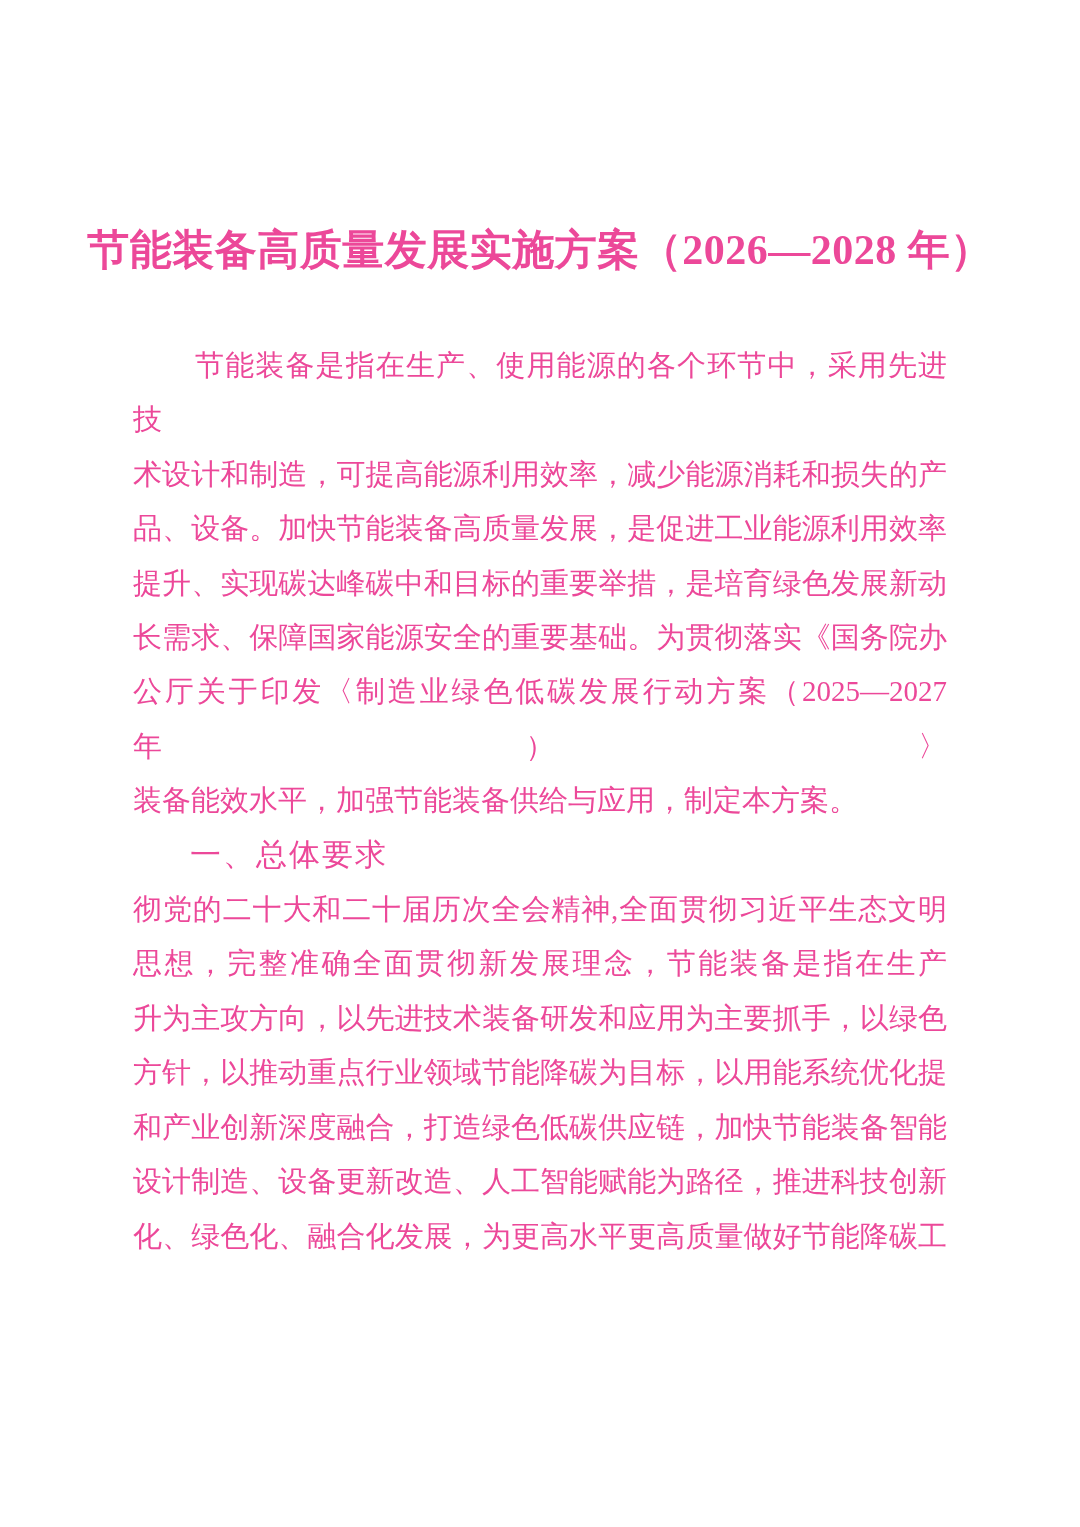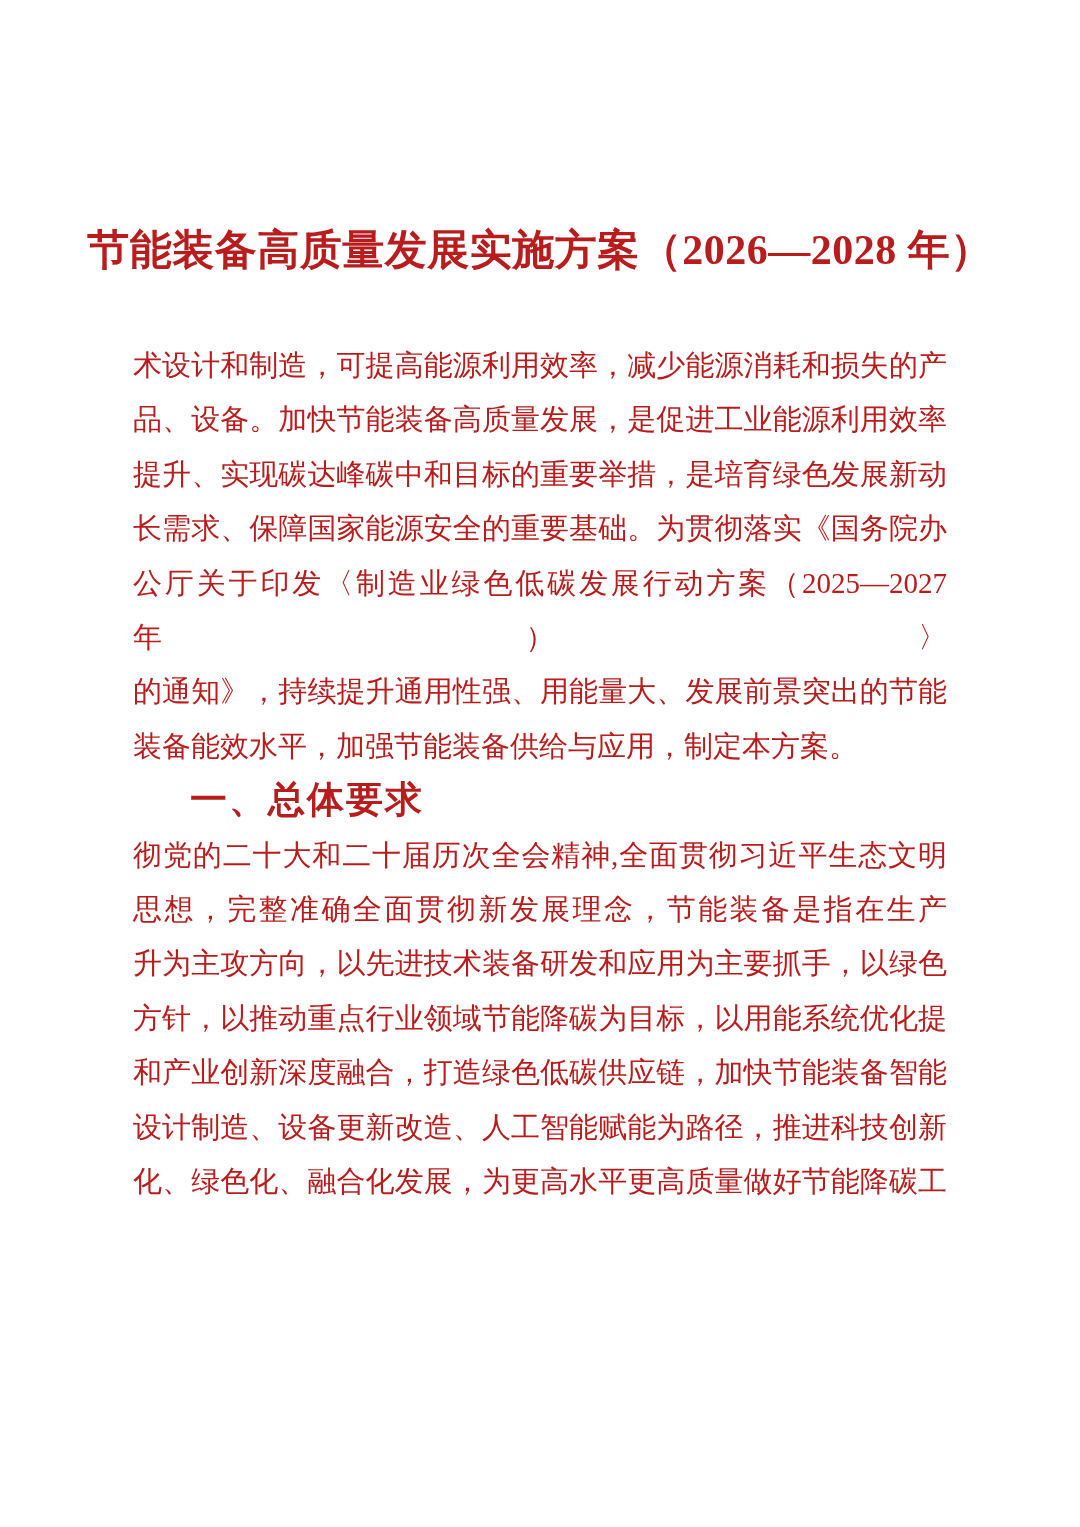--- a/index.html
+++ b/index.html
@@ -5,21 +5,21 @@
   html, body {
     margin: 0;
     padding: 0;
     background: #ffffff;
   }
   .page {
     position: relative;
     width: 1080px;
     height: 1300px;
     background: #ffffff;
-    color: #b91c1c;
+    color: #ec4899;
     overflow: hidden;
   }
   .doc-title {
     margin: 0;
     padding-top: 222px;
     text-align: center;
     font-family: "Liberation Serif", "DejaVu Serif", serif;
     font-weight: bold;
     font-size: 42px;
     line-height: 56px;
@@ -42,42 +42,42 @@
     text-indent: 62px;
   }
   .line.last {
     text-align-last: left;
     font-family: Liberation Serif, serif;
   }
   .section-heading {
     margin: 0;
     padding-left: 57px;
     font-family: "Liberation Sans", "DejaVu Sans", sans-serif;
-    font-weight: bold;
-    font-size: 37px;
+    font-weight: normal;
+    font-size: 31px;
     line-height: 54.4px;
     letter-spacing: 2px;
   }
 </style>
 </head>
 <body>
 
 <div class="page">
 
   <h1 class="doc-title">节能装备高质量发展实施方案（2026—2028 年）</h1>
 
   <div class="doc-body">
 
     <div class="para">
+      <div class="line indent">节能装备是指在生产、使用能源的各个环节中，采用先进技</div>
       <div class="line">术设计和制造，可提高能源利用效率，减少能源消耗和损失的产</div>
       <div class="line">品、设备。加快节能装备高质量发展，是促进工业能源利用效率</div>
       <div class="line">提升、实现碳达峰碳中和目标的重要举措，是培育绿色发展新动</div>
       <div class="line">长需求、保障国家能源安全的重要基础。为贯彻落实《国务院办</div>
       <div class="line">公厅关于印发〈制造业绿色低碳发展行动方案（2025—2027 年）〉</div>
-      <div class="line">的通知》，持续提升通用性强、用能量大、发展前景突出的节能</div>
       <div class="line last">装备能效水平，加强节能装备供给与应用，制定本方案。</div>
     </div>
 
     <h2 class="section-heading">一、总体要求</h2>
 
     <div class="para">
       <div class="line">彻党的二十大和二十届历次全会精神,全面贯彻习近平生态文明</div>
       <div class="line">思想，完整准确全面贯彻新发展理念，节能装备是指在生产</div>
       <div class="line">升为主攻方向，以先进技术装备研发和应用为主要抓手，以绿色</div>
       <div class="line">方针，以推动重点行业领域节能降碳为目标，以用能系统优化提</div>

